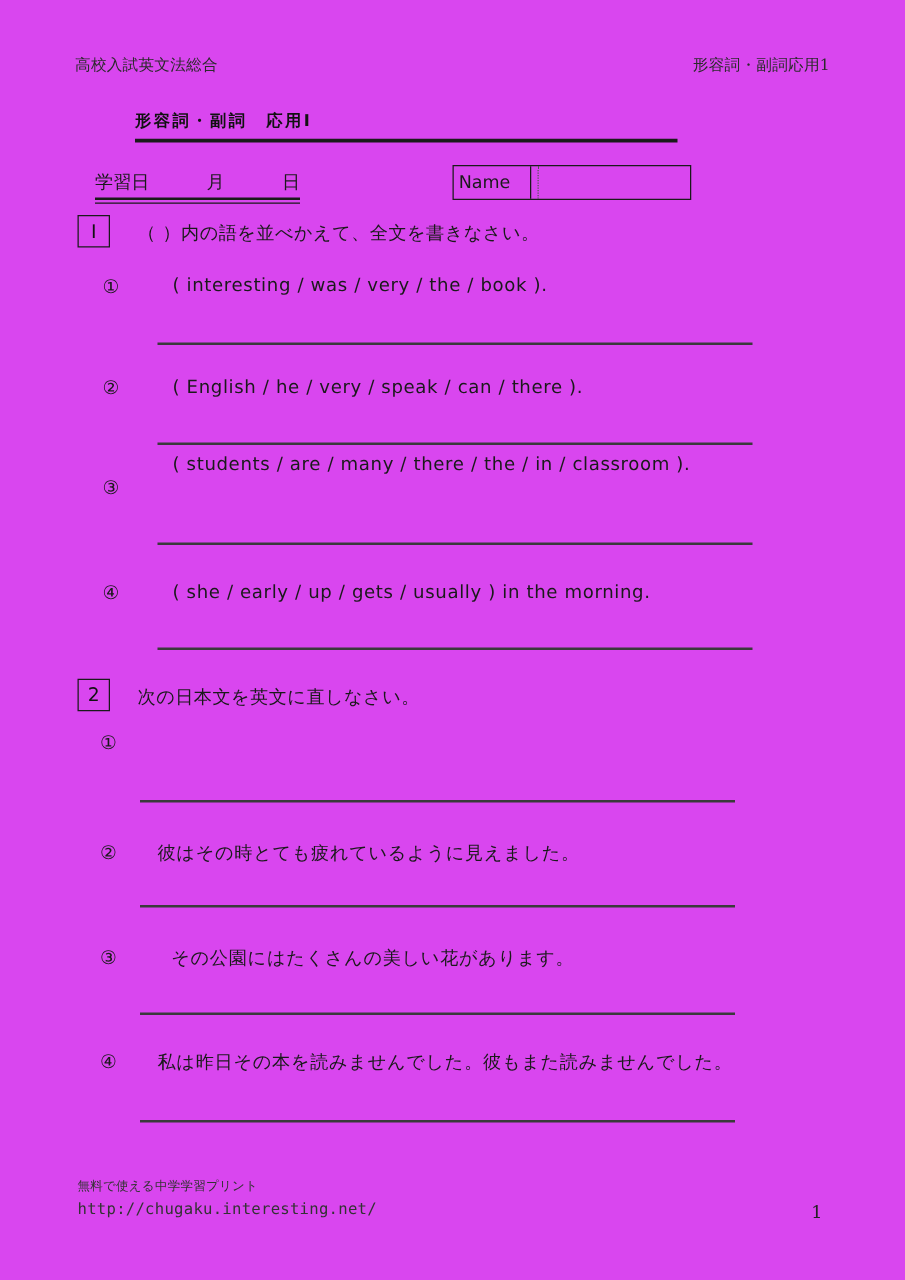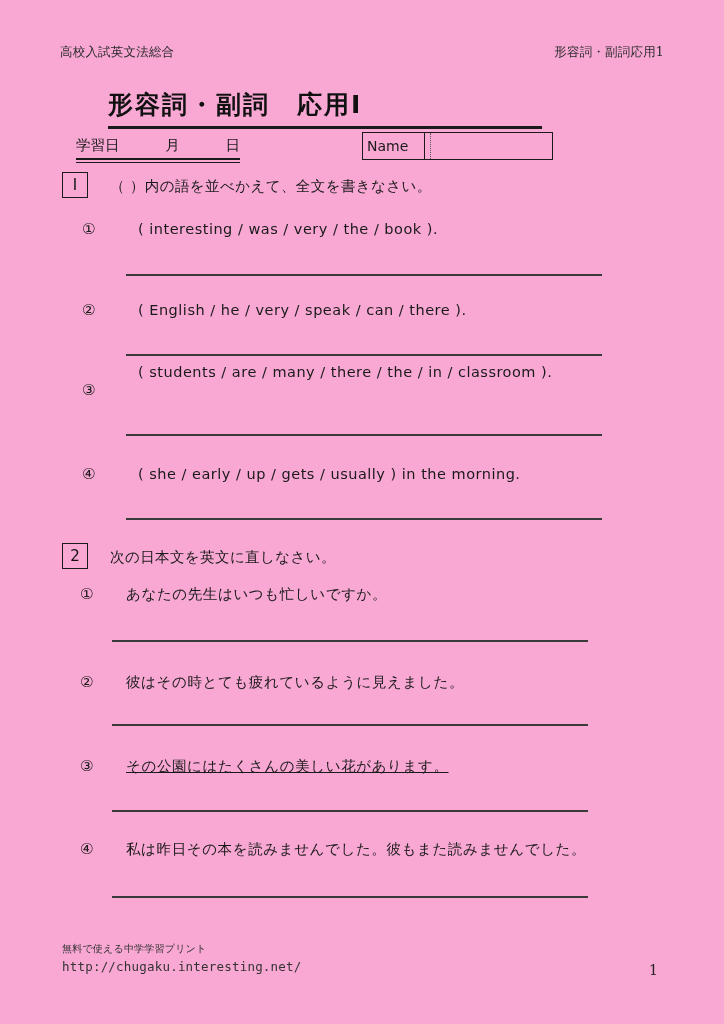--- a/index.html
+++ b/index.html
@@ -15,21 +15,21 @@
     font-family: "Liberation Sans", "DejaVu Sans", sans-serif;
     color: #1a1a1a;
     overflow: hidden;
   }
 
   .page {
     position: absolute;
     inset: 0;
     width: 724px;
     height: 1024px;
-    background: #f9a8d4;
+    background: #d946ef;
   }
 
   
   .runhead {
     position: absolute;
     top: 44px;
     left: 60px;
     right: 60px;
     height: 18px;
     font-family: "DejaVu Serif", "Liberation Serif", serif;
@@ -51,21 +51,21 @@
   }
 
   
   .title-wrap {
     position: absolute;
     top: 88px;
     left: 108px;
     width: 434px;
   }
   .title-text {
-    font-size: 25px;
+    font-size: 13px;
     font-weight: 600;
     letter-spacing: 2.0px;
     color: #111;
     white-space: nowrap;
     font-family: "DejaVu Sans", "Liberation Sans", sans-serif;
   }
   .title-rule {
     margin-top: 5px;
     height: 3px;
     background: #1a1a1a;
@@ -253,29 +253,28 @@
   <div class="item-marker" style="left:82px; top:465px;">④</div>
   <div class="item-text-en" style="left:138px; top:466px;">( she / early / up / gets / usually ) in the morning.</div>
   <div class="answer-rule" style="left:126px; top:518px; width:476px;"></div>
 
   <div class="qnum-box" style="left:62px; top:543px;">
     <span>2</span>
   </div>
   <div class="q-instruction" style="left:110px; top:548px;">次の日本文を英文に直しなさい。</div>
 
   <div class="item-marker" style="left:80px; top:585px;">①</div>
-  <div class="item-text-ja" style="left:126px; top:585px;">あなたの先生はいつも忙しいですか。</div>
   <div class="answer-rule" style="left:112px; top:640px; width:476px;"></div>
 
   <div class="item-marker" style="left:80px; top:673px;">②</div>
   <div class="item-text-ja" style="left:126px; top:673px;">彼はその時とても疲れているように見えました。</div>
   <div class="answer-rule" style="left:112px; top:724px; width:476px;"></div>
 
   <div class="item-marker" style="left:80px; top:757px;">③</div>
-  <div class="item-text-ja" style="left:126px; top:757px;text-decoration:underline;">その公園にはたくさんの美しい花があります。</div>
+  <div class="item-text-ja" style="left:137px; top:757px;">その公園にはたくさんの美しい花があります。</div>
   <div class="answer-rule" style="left:112px; top:810px; width:476px;"></div>
 
   <div class="item-marker" style="left:80px; top:840px;">④</div>
   <div class="item-text-ja" style="left:126px; top:840px;">私は昨日その本を読みませんでした。彼もまた読みませんでした。</div>
   <div class="answer-rule" style="left:112px; top:896px; width:476px;"></div>
 
   <div class="footer">
     <div class="f-ja">無料で使える中学学習プリント</div>
     <div class="f-url">http://chugaku.interesting.net/</div>
   </div>

